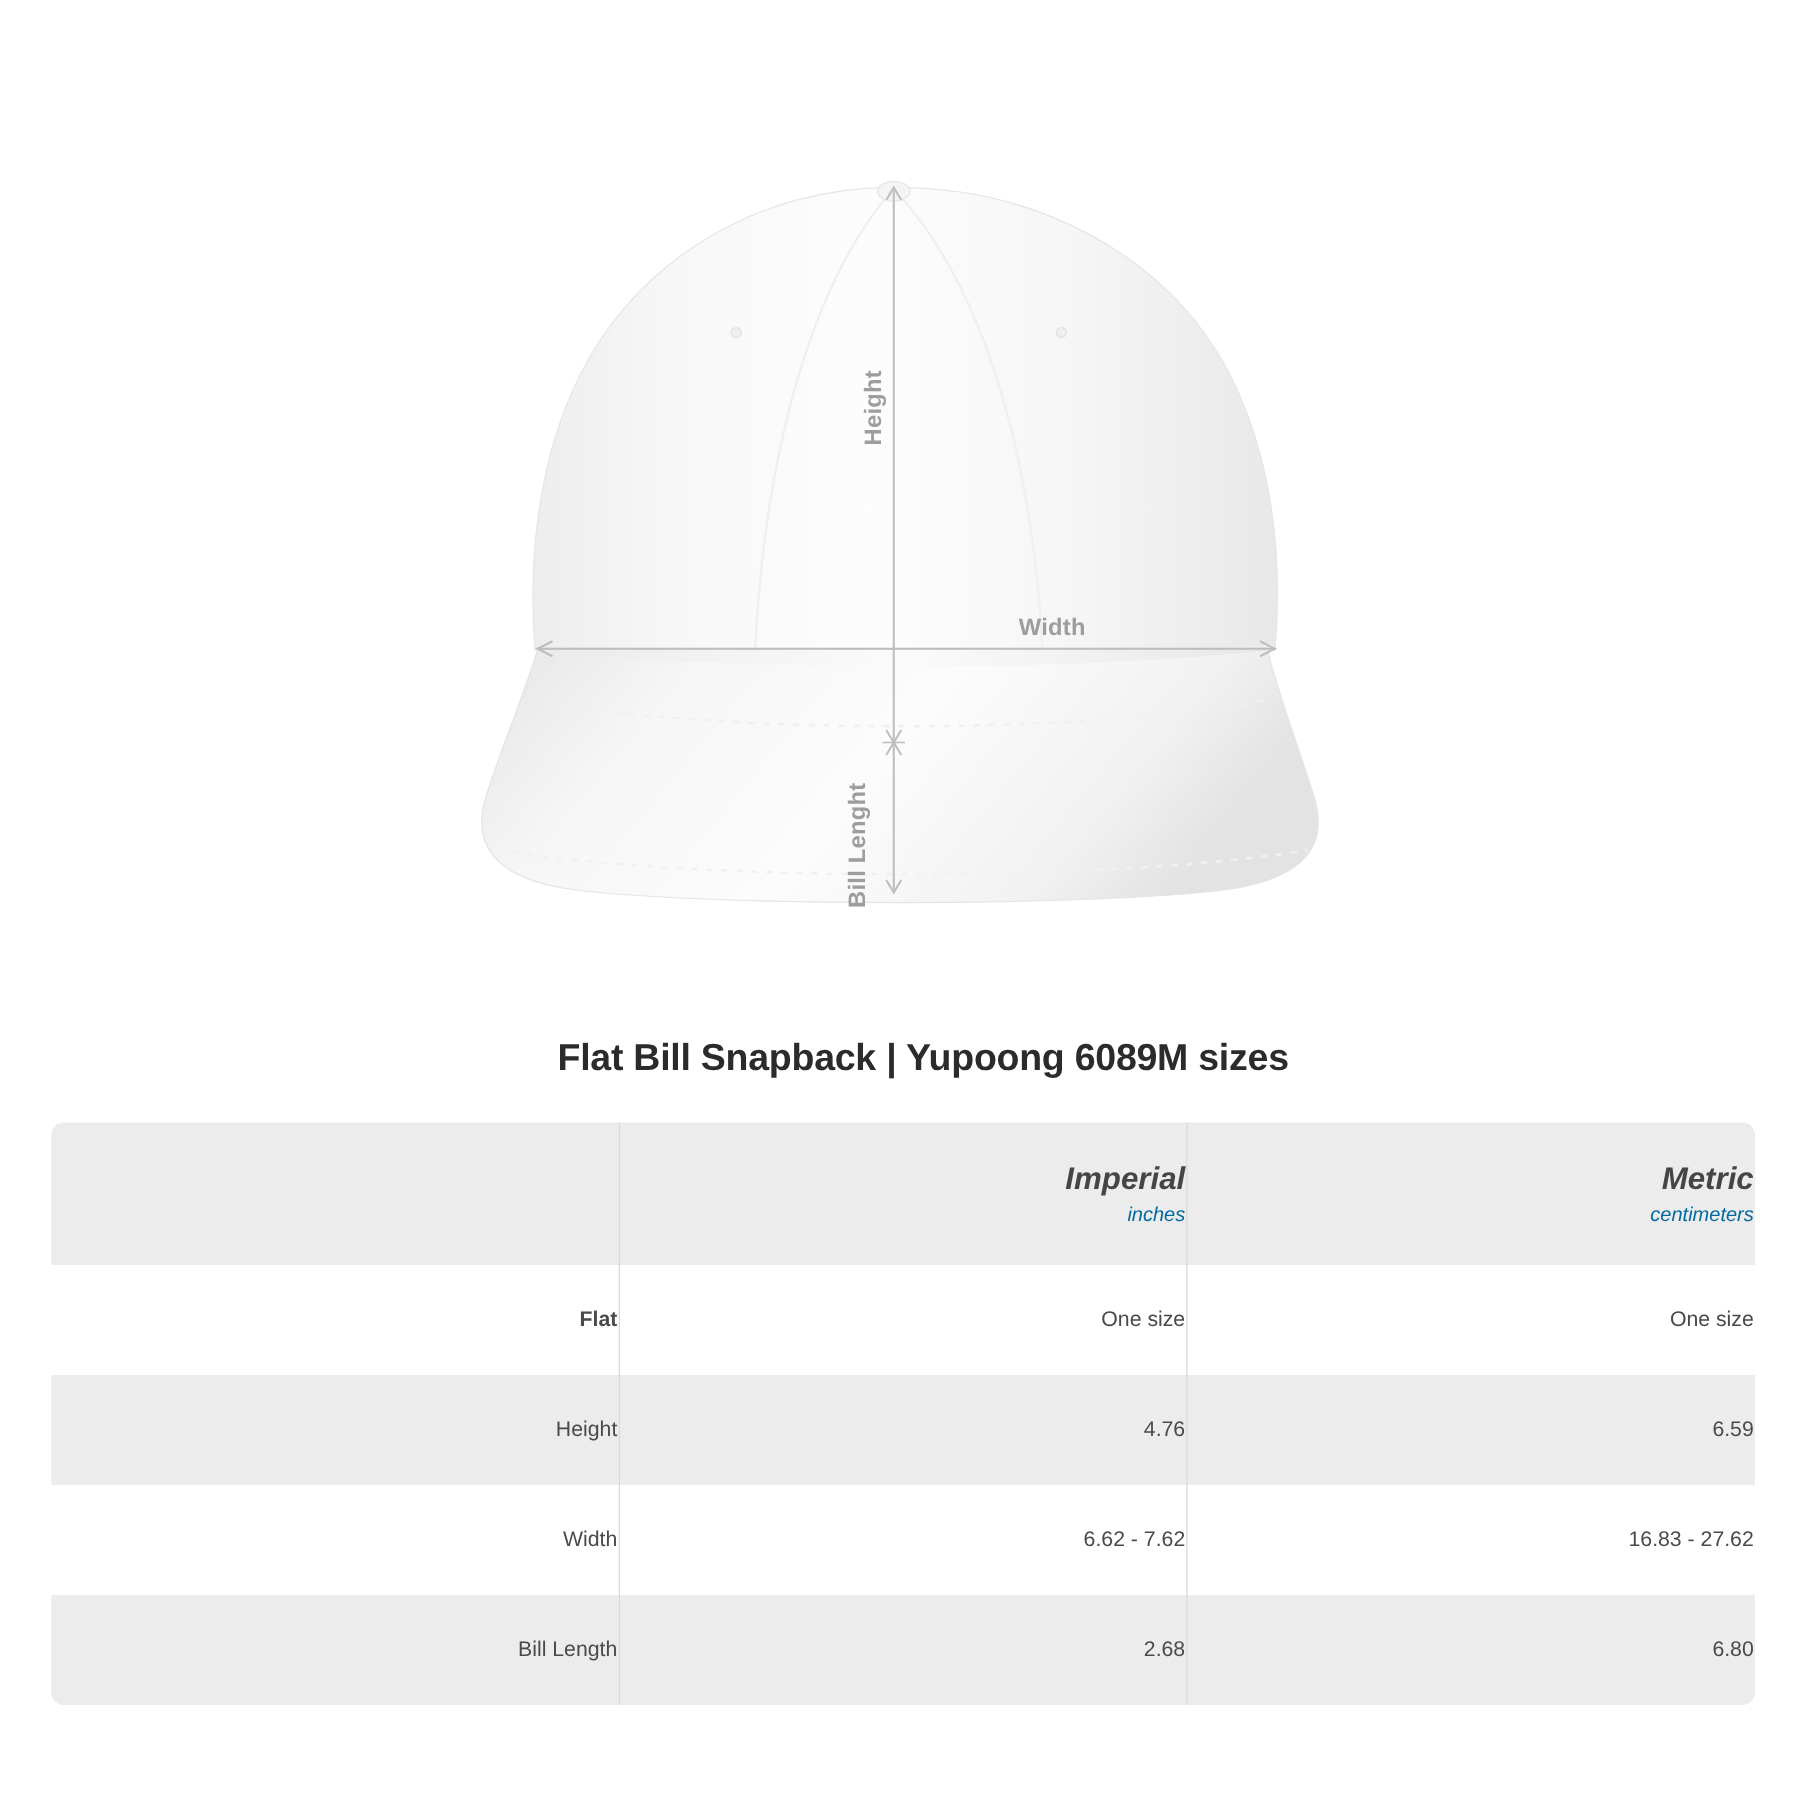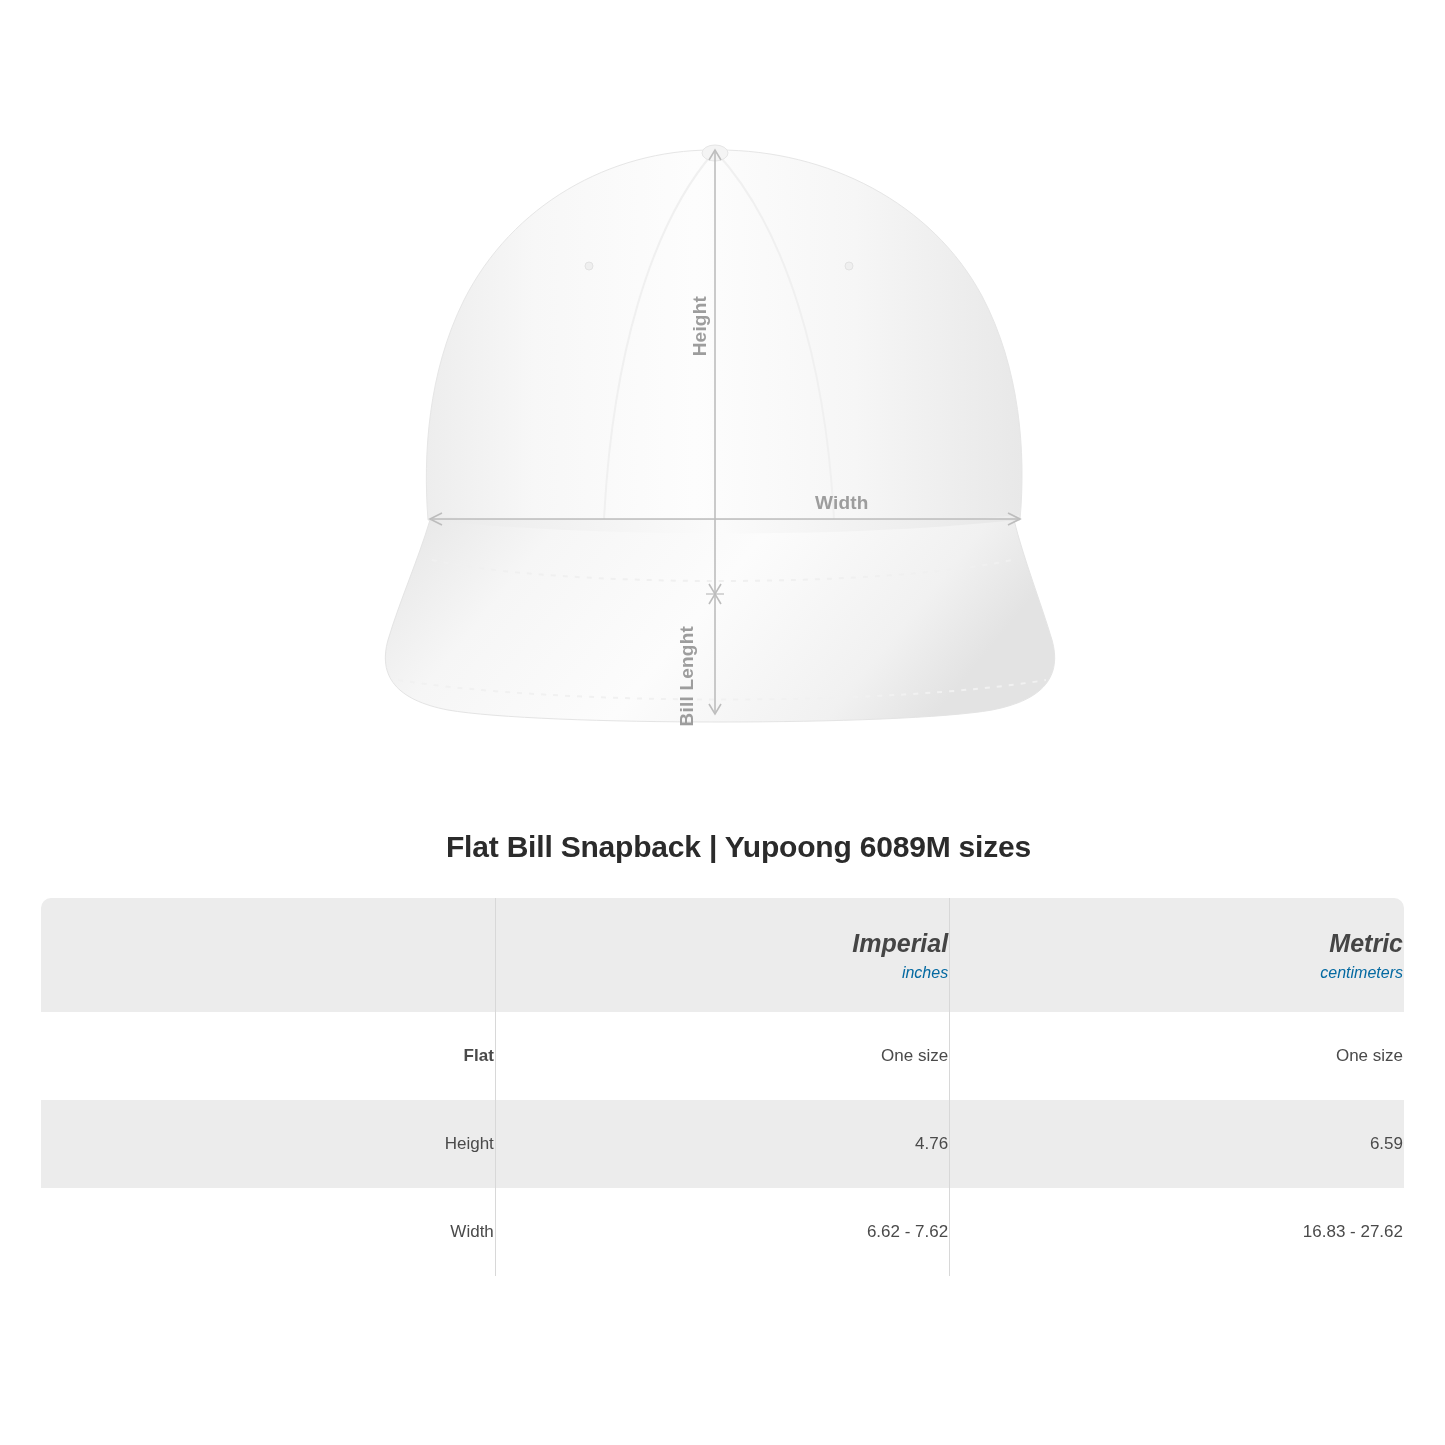--- a/index.html
+++ b/index.html
@@ -245,15 +245,20 @@
       <tr class="row-dark">
         <td class="label-col">Height</td>
         <td class="sep">4.76</td>
         <td>6.59</td>
       </tr>
       <tr class="row-light">
         <td class="label-col">Width</td>
         <td class="sep">6.62 - 7.62</td>
         <td>16.83 - 27.62</td>
       </tr>
+      <tr class="row-dark last-row">
+        <td class="label-col">Bill Length</td>
+        <td class="sep">2.68</td>
+        <td>6.80</td>
+      </tr>
     </tbody>
   </table>
 </div>
 
 </body></html>

